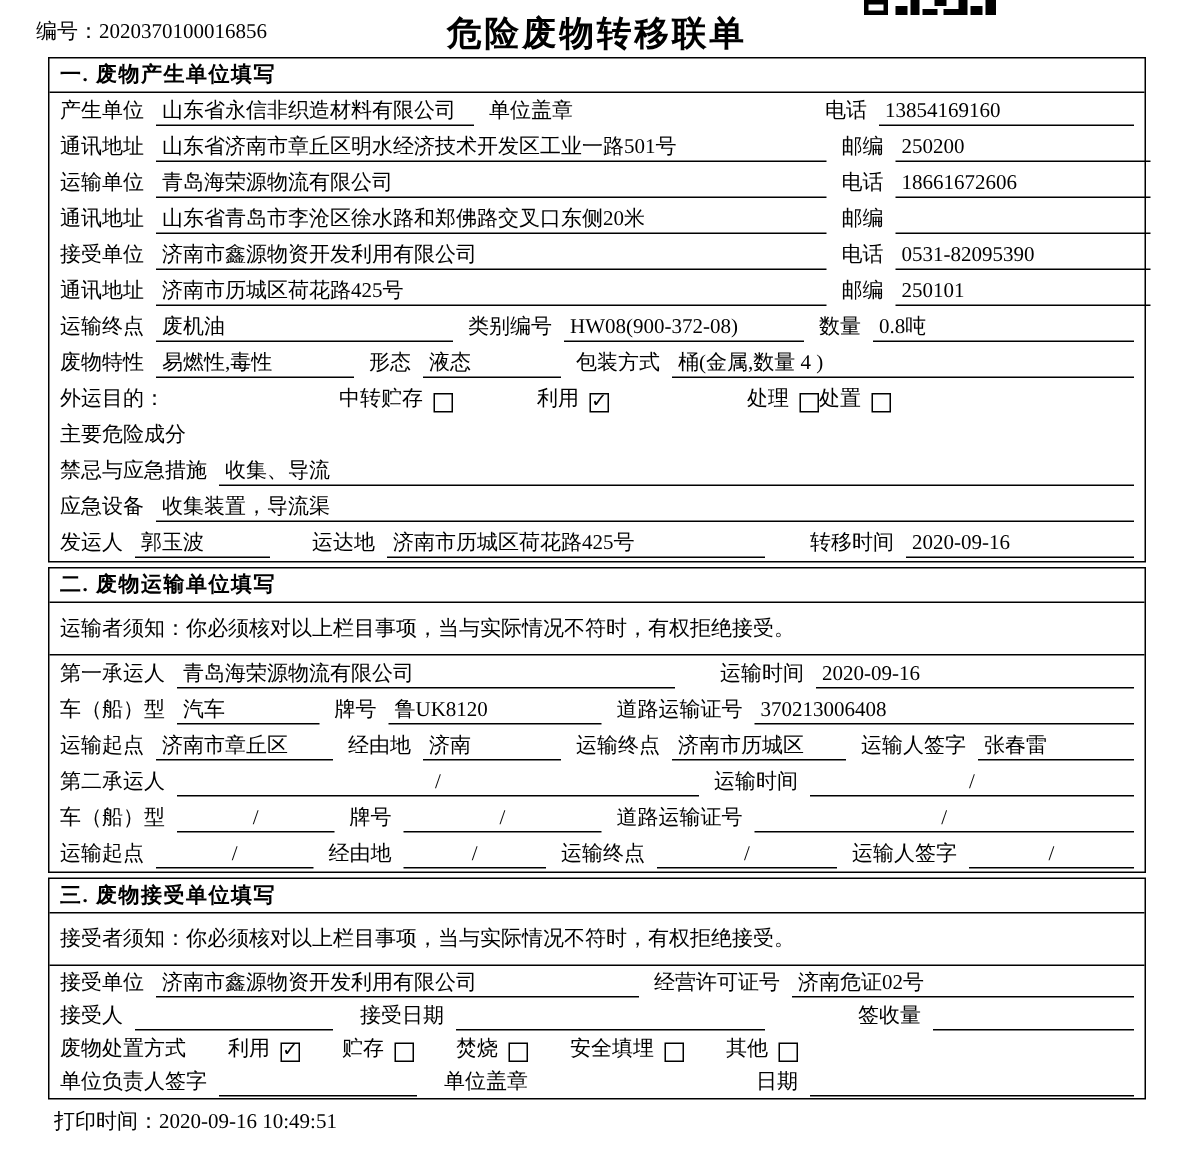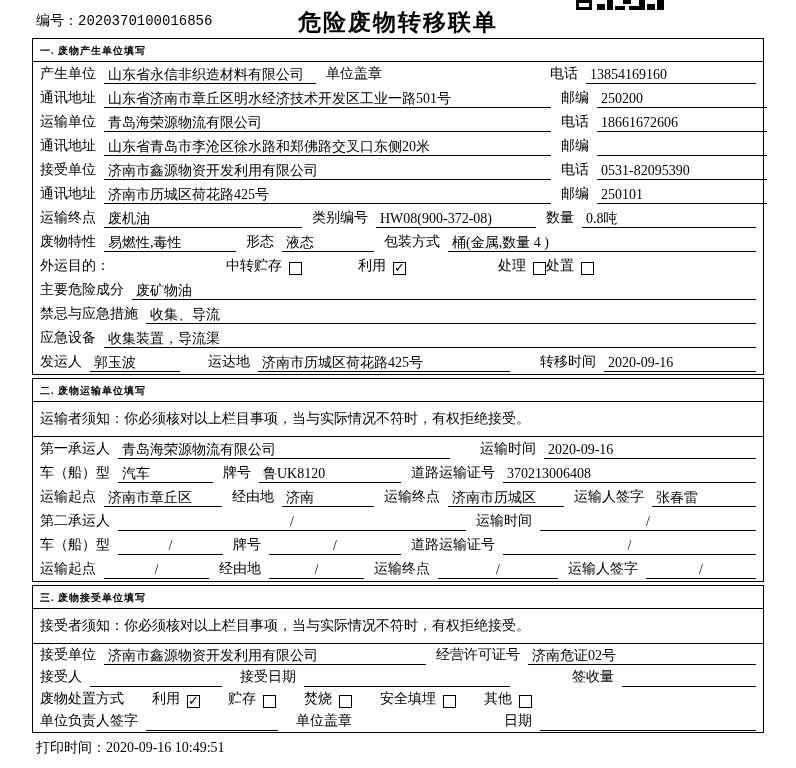--- a/index.html
+++ b/index.html
@@ -4,30 +4,30 @@
 <style>
   * { box-sizing: border-box; margin: 0; padding: 0; }
   html, body { background: #ffffff; }
   body {
     width: 796px; height: 768px;
     font-family: "Liberation Serif", "DejaVu Serif", serif;
     font-size: 14px; color: #000000;
     position: relative; overflow: hidden;
   }
   .top { position: relative; height: 38px; padding-top: 8px; }
-  .serial { position: absolute; left: 36px; top: 12px; font-size: 14px; white-space: nowrap; font-family: Liberation Mono, monospace; }
+  .serial { position: absolute; left: 24px; top: 12px; font-size: 14px; white-space: nowrap; }
   .doc-title {
     text-align: center; font-size: 23px; font-weight: bold;
     letter-spacing: 2px; line-height: 30px;
   }
   .qr-frag { position: absolute; left: 576px; top: 0; }
 
   .box { border: 1px solid #000; margin: 0 32px 3px 32px; background: #fff; }
   .sec-h {
-    height: 23px; line-height: 23px; font-weight: bold; font-size: 10px;
+    height: 23px; line-height: 23px; font-weight: bold; font-size: 14px;
     padding-left: 7px; border-bottom: 1px solid #000; letter-spacing: 1px;
   }
   .note {
     height: 35px; display: flex; align-items: center;
     padding: 0 7px; border-bottom: 1px solid #000; white-space: nowrap;
   }
   .row { display: flex; align-items: center; height: 24px; padding: 0 7px; white-space: nowrap; }
   .box3 .row { height: 22px; }
   .lbl { flex: 0 0 auto; }
   .lbl:not(:first-child) { margin-left: 10px; }
@@ -166,21 +166,20 @@
         <span class="cb"></span>
       </span>
       <span class="opt">
         <span class="opt-lbl">处置</span>
         <span class="cb"></span>
       </span>
     </div>
 
   <div class="row">
     <span class="lbl">主要危险成分</span>
-    <span class="val grow">废矿物油</span>
   </div>
 
   <div class="row">
     <span class="lbl">禁忌与应急措施</span>
     <span class="val grow">收集、导流</span>
   </div>
 
   <div class="row">
     <span class="lbl">应急设备</span>
     <span class="val grow">收集装置，导流渠</span>

